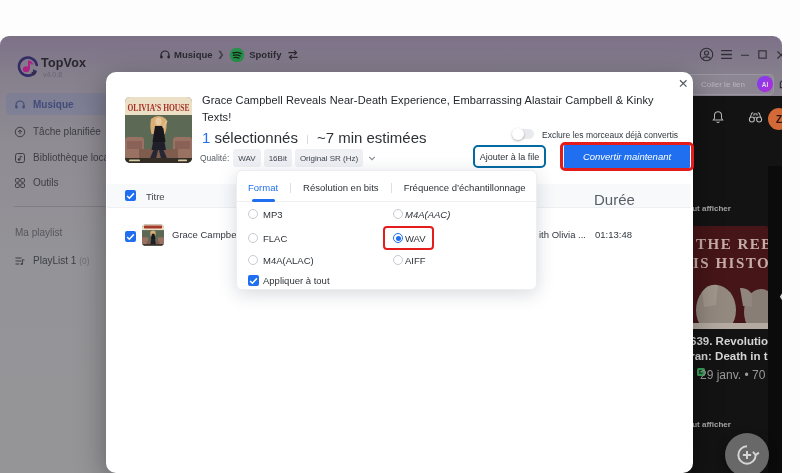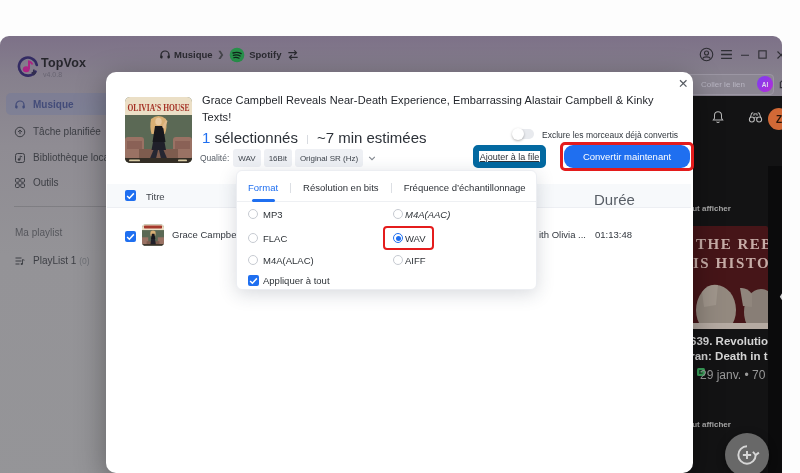--- a/index.html
+++ b/index.html
@@ -26,24 +26,24 @@
   .whitebold { position:absolute; color:#a8a8a8; font-size:10px; font-weight:bold; }
 
   
   .playerbar { left:145px; top:437px; width:655px; height:33px; background:#0e0e0f; }
 
   
   .modal { left:106px; top:36px; width:587px; height:401px; background:#ffffff; border-radius:10px;
     box-shadow:0 8px 30px rgba(0,0,0,0.35); }
   .mtitle { left:96px; top:20px; width:462px; font-size:11px; line-height:17px; color:#23262c; font-weight:500; letter-spacing:0.1px;}
   .pill { height:18px; background:#eef0f4; border-radius:3px; font-size:8px; color:#3f454d; display:flex; align-items:center; padding:0 5px; }
-  .btn-outline { left:367px; top:73px; width:73px; height:23px; border:6px solid #0369a1; border-radius:5px; background:#fff;
-     font-size:9px; color:#2f343b; display:flex; align-items:center; justify-content:center;text-decoration:underline; }
-  .btn-blue { left:458px; top:73px; width:126px; height:23px; border-radius:9px; background:#1f6ff0; color:#fff;
-     font-size:9.5px; font-weight:500; display:flex; align-items:center; justify-content:center; }
+  .btn-outline { left:367px; top:73px; width:73px; height:23px; border:2px solid #0369a1; border-radius:5px; background:#fff;
+     font-size:9px; color:#2f343b; display:flex; align-items:center; justify-content:center; }
+  .btn-blue { left:458px; top:73px; width:126px; height:23px; border-radius:1px; background:#1f6ff0; color:#fff;
+     font-size:9.5px; font-weight:500; display:flex; align-items:center; justify-content:center;font-style:italic; }
   .redbox1 { left:454px; top:70px; width:134px; height:29px; border:3px solid #e41c1c; border-radius:5px; }
   .thead { left:1px; top:112px; width:584px; height:24px; background:#f7f9fb; border-bottom:1px solid #edeff3; }
   .ck { width:11px; height:11px; background:#1f6ff0; border-radius:2px; position:absolute; }
   .ck svg { position:absolute; left:1px; top:2px; }
 
   
   .dropdown { left:236px; top:134px; width:301px; height:120px; background:#fff; border-radius:6px;
      box-shadow:0 4px 18px rgba(40,50,70,0.18); border:1px solid #eceef2; }
   .dtab { font-size:9.5px; color:#2c3036; white-space:nowrap; }
   .radio { width:10px; height:10px; border-radius:50%; border:1px solid #c6cad1; position:absolute; background:#fff; }

